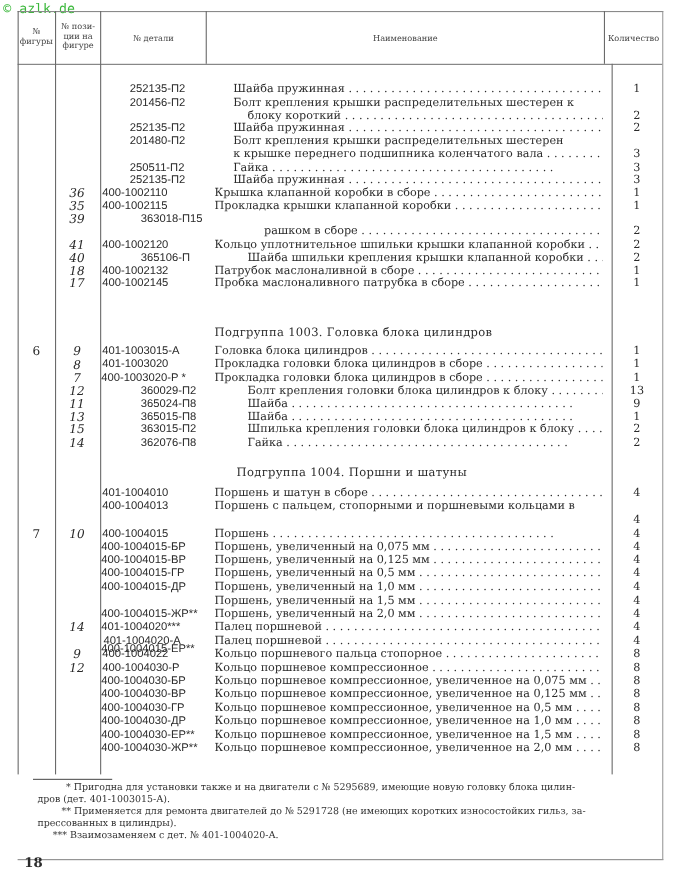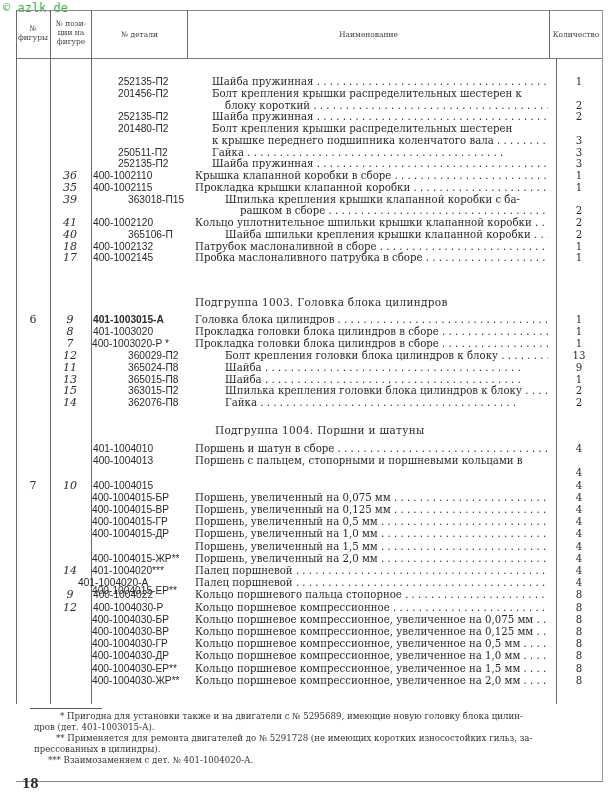--- a/index.html
+++ b/index.html
@@ -76,54 +76,53 @@
     </div>
     <div class="row" style="top: 134.75px; width: 612px;"><div class="fig"></div><div class="pos"></div><div class="part" style="left: 118px;"></div><div class="name" style="left: 212px; width: 336px;">к крышке переднего подшипника коленчатого вала  . . . . . . . . . . . . . . . . . . . . . . . . . . . . . . . . . . . . . . . .</div><span class="dots"></span><div class="qty">3</div></div>
     <div class="row" style="top: 146.5px; width: 612px;"><div class="fig"></div><div class="pos"></div><div class="part" style="left: 118px; text-align: center;">250511-П2</div><div class="name" style="left: 212px; width: 336px;">Гайка  . . . . . . . . . . . . . . . . . . . . . . . . . . . . . . . . . . . . . . . .</div><span class="dots"></span><div class="qty">3</div></div>
     <div class="row" style="top: 158.25px; width: 612px;"><div class="fig"></div><div class="pos"></div><div class="part" style="left: 118px;">252135-П2</div><div class="name" style="left: 212px; width: 336px;">Шайба пружинная  . . . . . . . . . . . . . . . . . . . . . . . . . . . . . . . . . . . . . . . .</div><span class="dots"></span><div class="qty">3</div></div>
     <div class="row" style="top: 170px; width: 612px;"><div class="fig"></div><div class="pos">36</div><div class="part" style="left: 93px;">400-1002110</div><div class="name" style="left: 195px; width: 353px;">Крышка клапанной коробки в сборе  . . . . . . . . . . . . . . . . . . . . . . . . . . . . . . . . . . . . . . . .</div><span class="dots"></span><div class="qty">1</div></div>
     <div class="row" style="top: 181.75px; width: 612px;"><div class="fig"></div><div class="pos">35</div><div class="part" style="left: 93px;">400-1002115</div><div class="name" style="left: 195px; width: 353px;">Прокладка крышки клапанной коробки  . . . . . . . . . . . . . . . . . . . . . . . . . . . . . . . . . . . . . . . .</div><span class="dots"></span><div class="qty">1</div></div>
     <div class="row" style="top: 193.5px; width: 612px;">
       <div class="fig"></div>
       <div class="pos">39</div>
       <div class="part" style="left: 128px;">363018-П15</div>
-      <div class="name" style="left: 225px; width: 323px;">Шпилька крепления крышки клапанной коробки с ба-</div>
       <div class="qty"></div>
     </div>
     <div class="row" style="top: 205.25px; width: 612px;"><div class="fig"></div><div class="pos"></div><div class="part" style="left: 128px;"></div><div class="name" style="left: 240px; width: 308px;">рашком в сборе  . . . . . . . . . . . . . . . . . . . . . . . . . . . . . . . . . . . . . . . .</div><span class="dots"></span><div class="qty">2</div></div>
     <div class="row" style="top: 217px; width: 612px;"><div class="fig"></div><div class="pos">41</div><div class="part" style="left: 93px;">400-1002120</div><div class="name" style="left: 195px; width: 353px;">Кольцо уплотнительное шпильки крышки клапанной коробки  . . . . . . . . . . . . . . . . . . . . . . . . . . . . . . . . . . . . . . . .</div><span class="dots"></span><div class="qty">2</div></div>
     <div class="row" style="top: 228.75px; width: 612px;"><div class="fig"></div><div class="pos">40</div><div class="part" style="left: 128px;">365106-П</div><div class="name" style="left: 225px; width: 323px;">Шайба шпильки крепления крышки клапанной коробки  . . . . . . . . . . . . . . . . . . . . . . . . . . . . . . . . . . . . . . . .</div><span class="dots"></span><div class="qty">2</div></div>
     <div class="row" style="top: 240.5px; width: 612px;"><div class="fig"></div><div class="pos">18</div><div class="part" style="left: 93px;">400-1002132</div><div class="name" style="left: 195px; width: 353px;">Патрубок маслоналивной в сборе  . . . . . . . . . . . . . . . . . . . . . . . . . . . . . . . . . . . . . . . .</div><span class="dots"></span><div class="qty">1</div></div>
     <div class="row" style="top: 252.25px; width: 612px;"><div class="fig"></div><div class="pos">17</div><div class="part" style="left: 93px;">400-1002145</div><div class="name" style="left: 195px; width: 353px;">Пробка маслоналивного патрубка в сборе  . . . . . . . . . . . . . . . . . . . . . . . . . . . . . . . . . . . . . . . .</div><span class="dots"></span><div class="qty">1</div></div>
-    <div class="row" style="top: 314px; width: 612px;"><div class="fig">6</div><div class="pos">9</div><div class="part" style="left: 93px; font-weight: bold;">401-1003015-А</div><div class="name" style="left: 195px; width: 353px;">Головка блока цилиндров  . . . . . . . . . . . . . . . . . . . . . . . . . . . . . . . . . . . . . . . .</div><span class="dots"></span><div class="qty">1</div></div>
+    <div class="row" style="top: 314px; width: 612px;"><div class="fig">6</div><div class="pos">9</div><div class="part" style="left: 93px;">401-1003015-А</div><div class="name" style="left: 195px; width: 353px;">Головка блока цилиндров  . . . . . . . . . . . . . . . . . . . . . . . . . . . . . . . . . . . . . . . .</div><span class="dots"></span><div class="qty">1</div></div>
     <div class="row" style="top: 325.9px; width: 612px;"><div class="fig"></div><div class="pos">8</div><div class="part" style="left: 93px;">401-1003020</div><div class="name" style="left: 195px; width: 353px;">Прокладка головки блока цилиндров в сборе  . . . . . . . . . . . . . . . . . . . . . . . . . . . . . . . . . . . . . . . .</div><span class="dots"></span><div class="qty">1</div></div>
     <div class="row" style="top: 337.8px; width: 612px;"><div class="fig"></div><div class="pos">7</div><div class="part" style="left: 92px;">400-1003020-Р *</div><div class="name" style="left: 195px; width: 353px;">Прокладка головки блока цилиндров в сборе  . . . . . . . . . . . . . . . . . . . . . . . . . . . . . . . . . . . . . . . .</div><span class="dots"></span><div class="qty">1</div></div>
     <div class="row" style="top: 349.7px; width: 612px;"><div class="fig"></div><div class="pos">12</div><div class="part" style="left: 128px;">360029-П2</div><div class="name" style="left: 225px; width: 323px;">Болт крепления головки блока цилиндров к блоку  . . . . . . . . . . . . . . . . . . . . . . . . . . . . . . . . . . . . . . . .</div><span class="dots"></span><div class="qty">13</div></div>
     <div class="row" style="top: 361.6px; width: 612px;"><div class="fig"></div><div class="pos">11</div><div class="part" style="left: 128px;">365024-П8</div><div class="name" style="left: 225px; width: 323px;">Шайба  . . . . . . . . . . . . . . . . . . . . . . . . . . . . . . . . . . . . . . . .</div><span class="dots"></span><div class="qty">9</div></div>
     <div class="row" style="top: 373.5px; width: 612px;"><div class="fig"></div><div class="pos">13</div><div class="part" style="left: 128px;">365015-П8</div><div class="name" style="left: 225px; width: 323px;">Шайба  . . . . . . . . . . . . . . . . . . . . . . . . . . . . . . . . . . . . . . . .</div><span class="dots"></span><div class="qty">1</div></div>
     <div class="row" style="top: 385.4px; width: 612px;"><div class="fig"></div><div class="pos">15</div><div class="part" style="left: 128px;">363015-П2</div><div class="name" style="left: 225px; width: 323px;">Шпилька крепления головки блока цилиндров к блоку  . . . . . . . . . . . . . . . . . . . . . . . . . . . . . . . . . . . . . . . .</div><span class="dots"></span><div class="qty">2</div></div>
     <div class="row" style="top: 397.3px; width: 612px;"><div class="fig"></div><div class="pos">14</div><div class="part" style="left: 128px;">362076-П8</div><div class="name" style="left: 225px; width: 323px;">Гайка  . . . . . . . . . . . . . . . . . . . . . . . . . . . . . . . . . . . . . . . .</div><span class="dots"></span><div class="qty">2</div></div>
     <div class="row" style="top: 443px; width: 612px;"><div class="fig"></div><div class="pos"></div><div class="part" style="left: 93px;">401-1004010</div><div class="name" style="left: 195px; width: 353px;">Поршень и шатун в сборе  . . . . . . . . . . . . . . . . . . . . . . . . . . . . . . . . . . . . . . . .</div><span class="dots"></span><div class="qty">4</div></div>
     <div class="row" style="top: 455.2px; width: 612px;">
       <div class="fig"></div>
       <div class="pos"></div>
       <div class="part" style="left: 93px;">400-1004013</div>
       <div class="name" style="left: 195px; width: 353px;">Поршень с пальцем, стопорными и поршневыми кольцами в</div>
       <div class="qty"></div>
     </div>
     <div class="row" style="top: 467.4px; width: 612px;"><div class="fig"></div><div class="pos"></div><div class="part" style="left: 93px;"></div><span class="dots"></span><div class="qty">4</div></div>
-    <div class="row" style="top: 479.6px; width: 612px;"><div class="fig">7</div><div class="pos">10</div><div class="part" style="left: 93px;">400-1004015</div><span class="dots"></span><div class="qty">4</div></div>
+    <div class="row" style="top: 479.6px; width: 612px;"><div class="fig">7</div><div class="pos">10</div><div class="part" style="left: 93px;">400-1004015</div><div class="name" style="left: 195px; width: 353px;">Поршень  . . . . . . . . . . . . . . . . . . . . . . . . . . . . . . . . . . . . . . . .</div><span class="dots"></span><div class="qty">4</div></div>
     <div class="row" style="top: 491.8px; width: 612px;"><div class="fig"></div><div class="pos"></div><div class="part" style="left: 92px;">400-1004015-БР</div><div class="name" style="left: 195px; width: 353px;">Поршень, увеличенный на 0,075 мм  . . . . . . . . . . . . . . . . . . . . . . . . . . . . . . . . . . . . . . . .</div><span class="dots"></span><div class="qty">4</div></div>
     <div class="row" style="top: 504px; width: 612px;"><div class="fig"></div><div class="pos"></div><div class="part" style="left: 92px;">400-1004015-ВР</div><div class="name" style="left: 195px; width: 353px;">Поршень, увеличенный на 0,125 мм  . . . . . . . . . . . . . . . . . . . . . . . . . . . . . . . . . . . . . . . .</div><span class="dots"></span><div class="qty">4</div></div>
     <div class="row" style="top: 516.2px; width: 612px;"><div class="fig"></div><div class="pos"></div><div class="part" style="left: 92px;">400-1004015-ГР</div><div class="name" style="left: 195px; width: 353px;">Поршень, увеличенный на 0,5 мм  . . . . . . . . . . . . . . . . . . . . . . . . . . . . . . . . . . . . . . . .</div><span class="dots"></span><div class="qty">4</div></div>
     <div class="row" style="top: 528.4px; width: 612px;"><div class="fig"></div><div class="pos"></div><div class="part" style="left: 92px;">400-1004015-ДР</div><div class="name" style="left: 195px; width: 353px;">Поршень, увеличенный на 1,0 мм  . . . . . . . . . . . . . . . . . . . . . . . . . . . . . . . . . . . . . . . .</div><span class="dots"></span><div class="qty">4</div></div>
     <div class="row" style="top: 540.6px; width: 612px;"><div class="fig"></div><div class="pos"></div><div class="part" style="left: 92px; margin-top: 44px;">400-1004015-ЕР**</div><div class="name" style="left: 195px; width: 353px;">Поршень, увеличенный на 1,5 мм  . . . . . . . . . . . . . . . . . . . . . . . . . . . . . . . . . . . . . . . .</div><span class="dots"></span><div class="qty">4</div></div>
     <div class="row" style="top: 552.8px; width: 612px;"><div class="fig"></div><div class="pos"></div><div class="part" style="left: 92px;">400-1004015-ЖР**</div><div class="name" style="left: 195px; width: 353px;">Поршень, увеличенный на 2,0 мм  . . . . . . . . . . . . . . . . . . . . . . . . . . . . . . . . . . . . . . . .</div><span class="dots"></span><div class="qty">4</div></div>
     <div class="row" style="top: 565px; width: 612px;"><div class="fig"></div><div class="pos">14</div><div class="part" style="left: 92px;">401-1004020***</div><div class="name" style="left: 195px; width: 353px;">Палец поршневой  . . . . . . . . . . . . . . . . . . . . . . . . . . . . . . . . . . . . . . . .</div><span class="dots"></span><div class="qty">4</div></div>
-    <div class="row" style="top: 577.2px; width: 612px;"><div class="fig"></div><div class="pos"></div><div class="part" style="left: 78px;">401-1004020-А</div><div class="name" style="left: 195px; width: 353px;">Палец поршневой  . . . . . . . . . . . . . . . . . . . . . . . . . . . . . . . . . . . . . . . .</div><span class="dots"></span><div class="qty">4</div></div>
+    <div class="row" style="top: 577.2px; width: 612px;"><div class="fig"></div><div class="pos"></div><div class="part" style="left: 94px;">401-1004020-А</div><div class="name" style="left: 195px; width: 353px;">Палец поршневой  . . . . . . . . . . . . . . . . . . . . . . . . . . . . . . . . . . . . . . . .</div><span class="dots"></span><div class="qty">4</div></div>
     <div class="row" style="top: 589.4px; width: 612px;"><div class="fig"></div><div class="pos">9</div><div class="part" style="left: 93px;">400-1004022</div><div class="name" style="left: 195px; width: 353px;">Кольцо поршневого пальца стопорное  . . . . . . . . . . . . . . . . . . . . . . . . . . . . . . . . . . . . . . . .</div><span class="dots"></span><div class="qty">8</div></div>
     <div class="row" style="top: 601.6px; width: 612px;"><div class="fig"></div><div class="pos">12</div><div class="part" style="left: 93px;">400-1004030-Р</div><div class="name" style="left: 195px; width: 353px;">Кольцо поршневое компрессионное  . . . . . . . . . . . . . . . . . . . . . . . . . . . . . . . . . . . . . . . .</div><span class="dots"></span><div class="qty">8</div></div>
     <div class="row" style="top: 613.8px; width: 612px;"><div class="fig"></div><div class="pos"></div><div class="part" style="left: 92px;">400-1004030-БР</div><div class="name" style="left: 195px; width: 353px;">Кольцо поршневое компрессионное, увеличенное на 0,075 мм  . . . . . . . . . . . . . . . . . . . . . . . . . . . . . . . . . . . . . . . .</div><span class="dots"></span><div class="qty">8</div></div>
     <div class="row" style="top: 626px; width: 612px;"><div class="fig"></div><div class="pos"></div><div class="part" style="left: 92px;">400-1004030-ВР</div><div class="name" style="left: 195px; width: 353px;">Кольцо поршневое компрессионное, увеличенное на 0,125 мм  . . . . . . . . . . . . . . . . . . . . . . . . . . . . . . . . . . . . . . . .</div><span class="dots"></span><div class="qty">8</div></div>
     <div class="row" style="top: 638.2px; width: 612px;"><div class="fig"></div><div class="pos"></div><div class="part" style="left: 92px;">400-1004030-ГР</div><div class="name" style="left: 195px; width: 353px;">Кольцо поршневое компрессионное, увеличенное на 0,5 мм  . . . . . . . . . . . . . . . . . . . . . . . . . . . . . . . . . . . . . . . .</div><span class="dots"></span><div class="qty">8</div></div>
     <div class="row" style="top: 650.4px; width: 612px;"><div class="fig"></div><div class="pos"></div><div class="part" style="left: 92px;">400-1004030-ДР</div><div class="name" style="left: 195px; width: 353px;">Кольцо поршневое компрессионное, увеличенное на 1,0 мм  . . . . . . . . . . . . . . . . . . . . . . . . . . . . . . . . . . . . . . . .</div><span class="dots"></span><div class="qty">8</div></div>
     <div class="row" style="top: 662.6px; width: 612px;"><div class="fig"></div><div class="pos"></div><div class="part" style="left: 92px;">400-1004030-ЕР**</div><div class="name" style="left: 195px; width: 353px;">Кольцо поршневое компрессионное, увеличенное на 1,5 мм  . . . . . . . . . . . . . . . . . . . . . . . . . . . . . . . . . . . . . . . .</div><span class="dots"></span><div class="qty">8</div></div>
     <div class="row" style="top: 674.8px; width: 612px;"><div class="fig"></div><div class="pos"></div><div class="part" style="left: 92px;">400-1004030-ЖР**</div><div class="name" style="left: 195px; width: 353px;">Кольцо поршневое компрессионное, увеличенное на 2,0 мм  . . . . . . . . . . . . . . . . . . . . . . . . . . . . . . . . . . . . . . . .</div><span class="dots"></span><div class="qty">8</div></div>
   </div>
 

